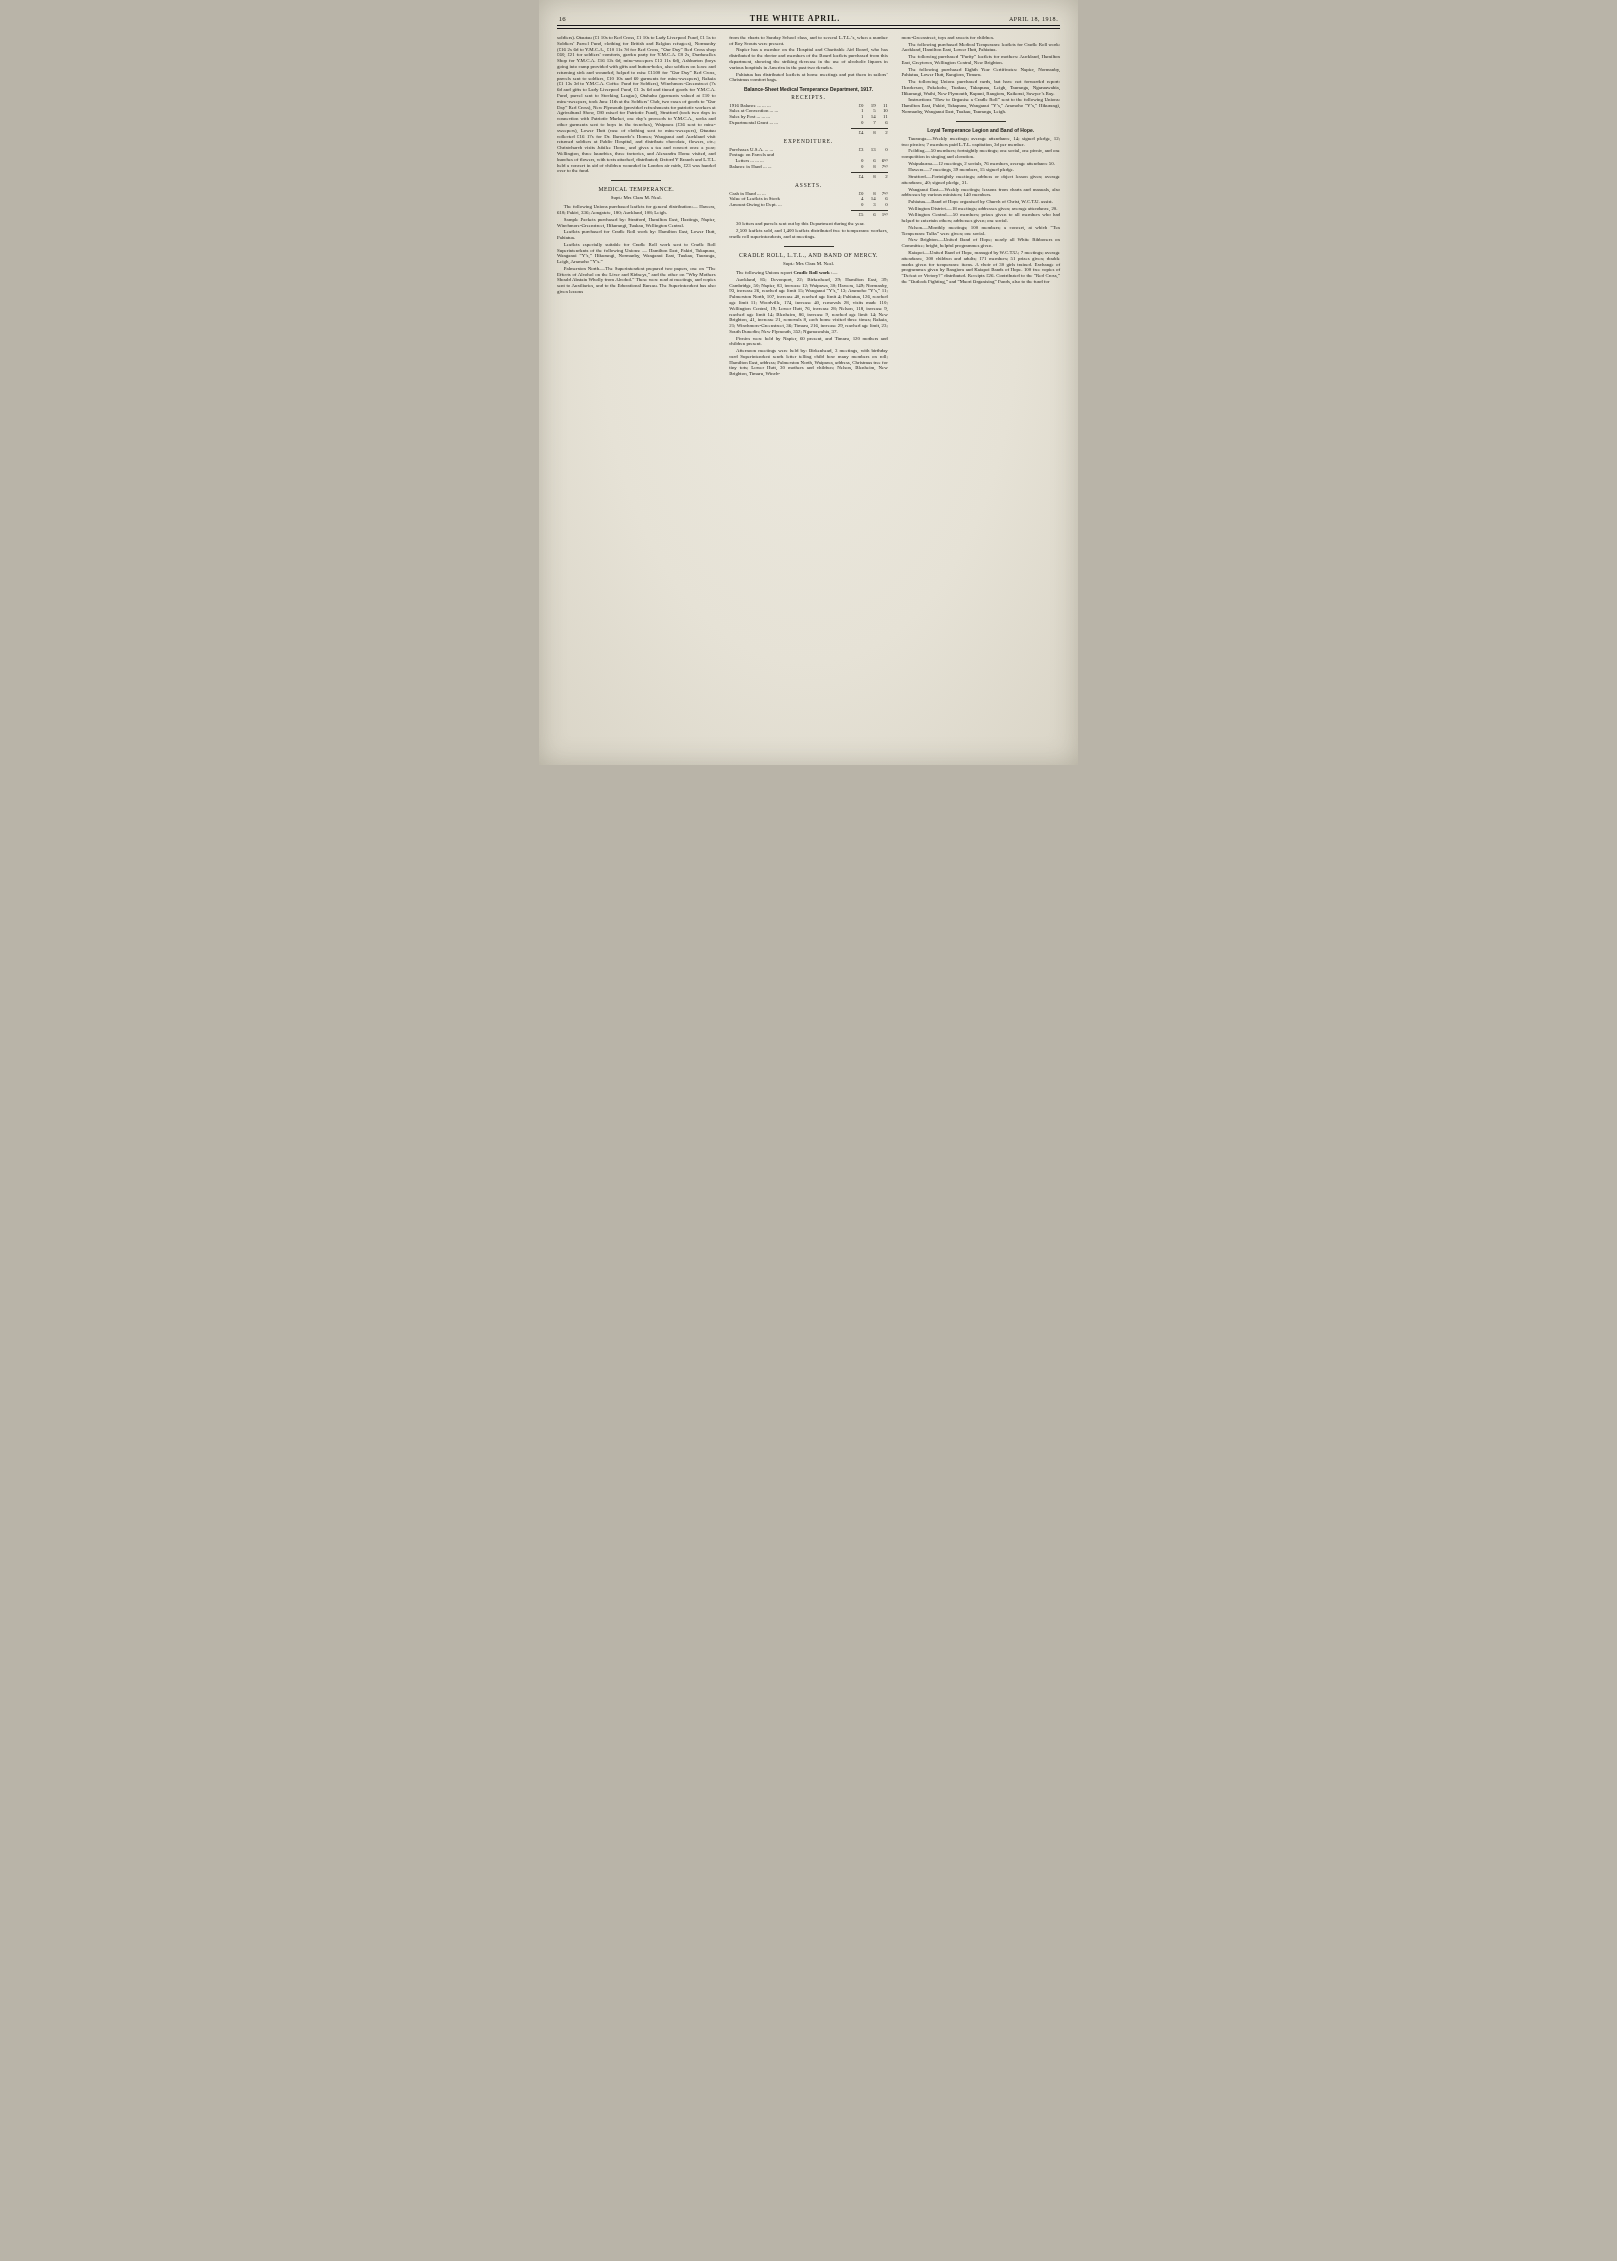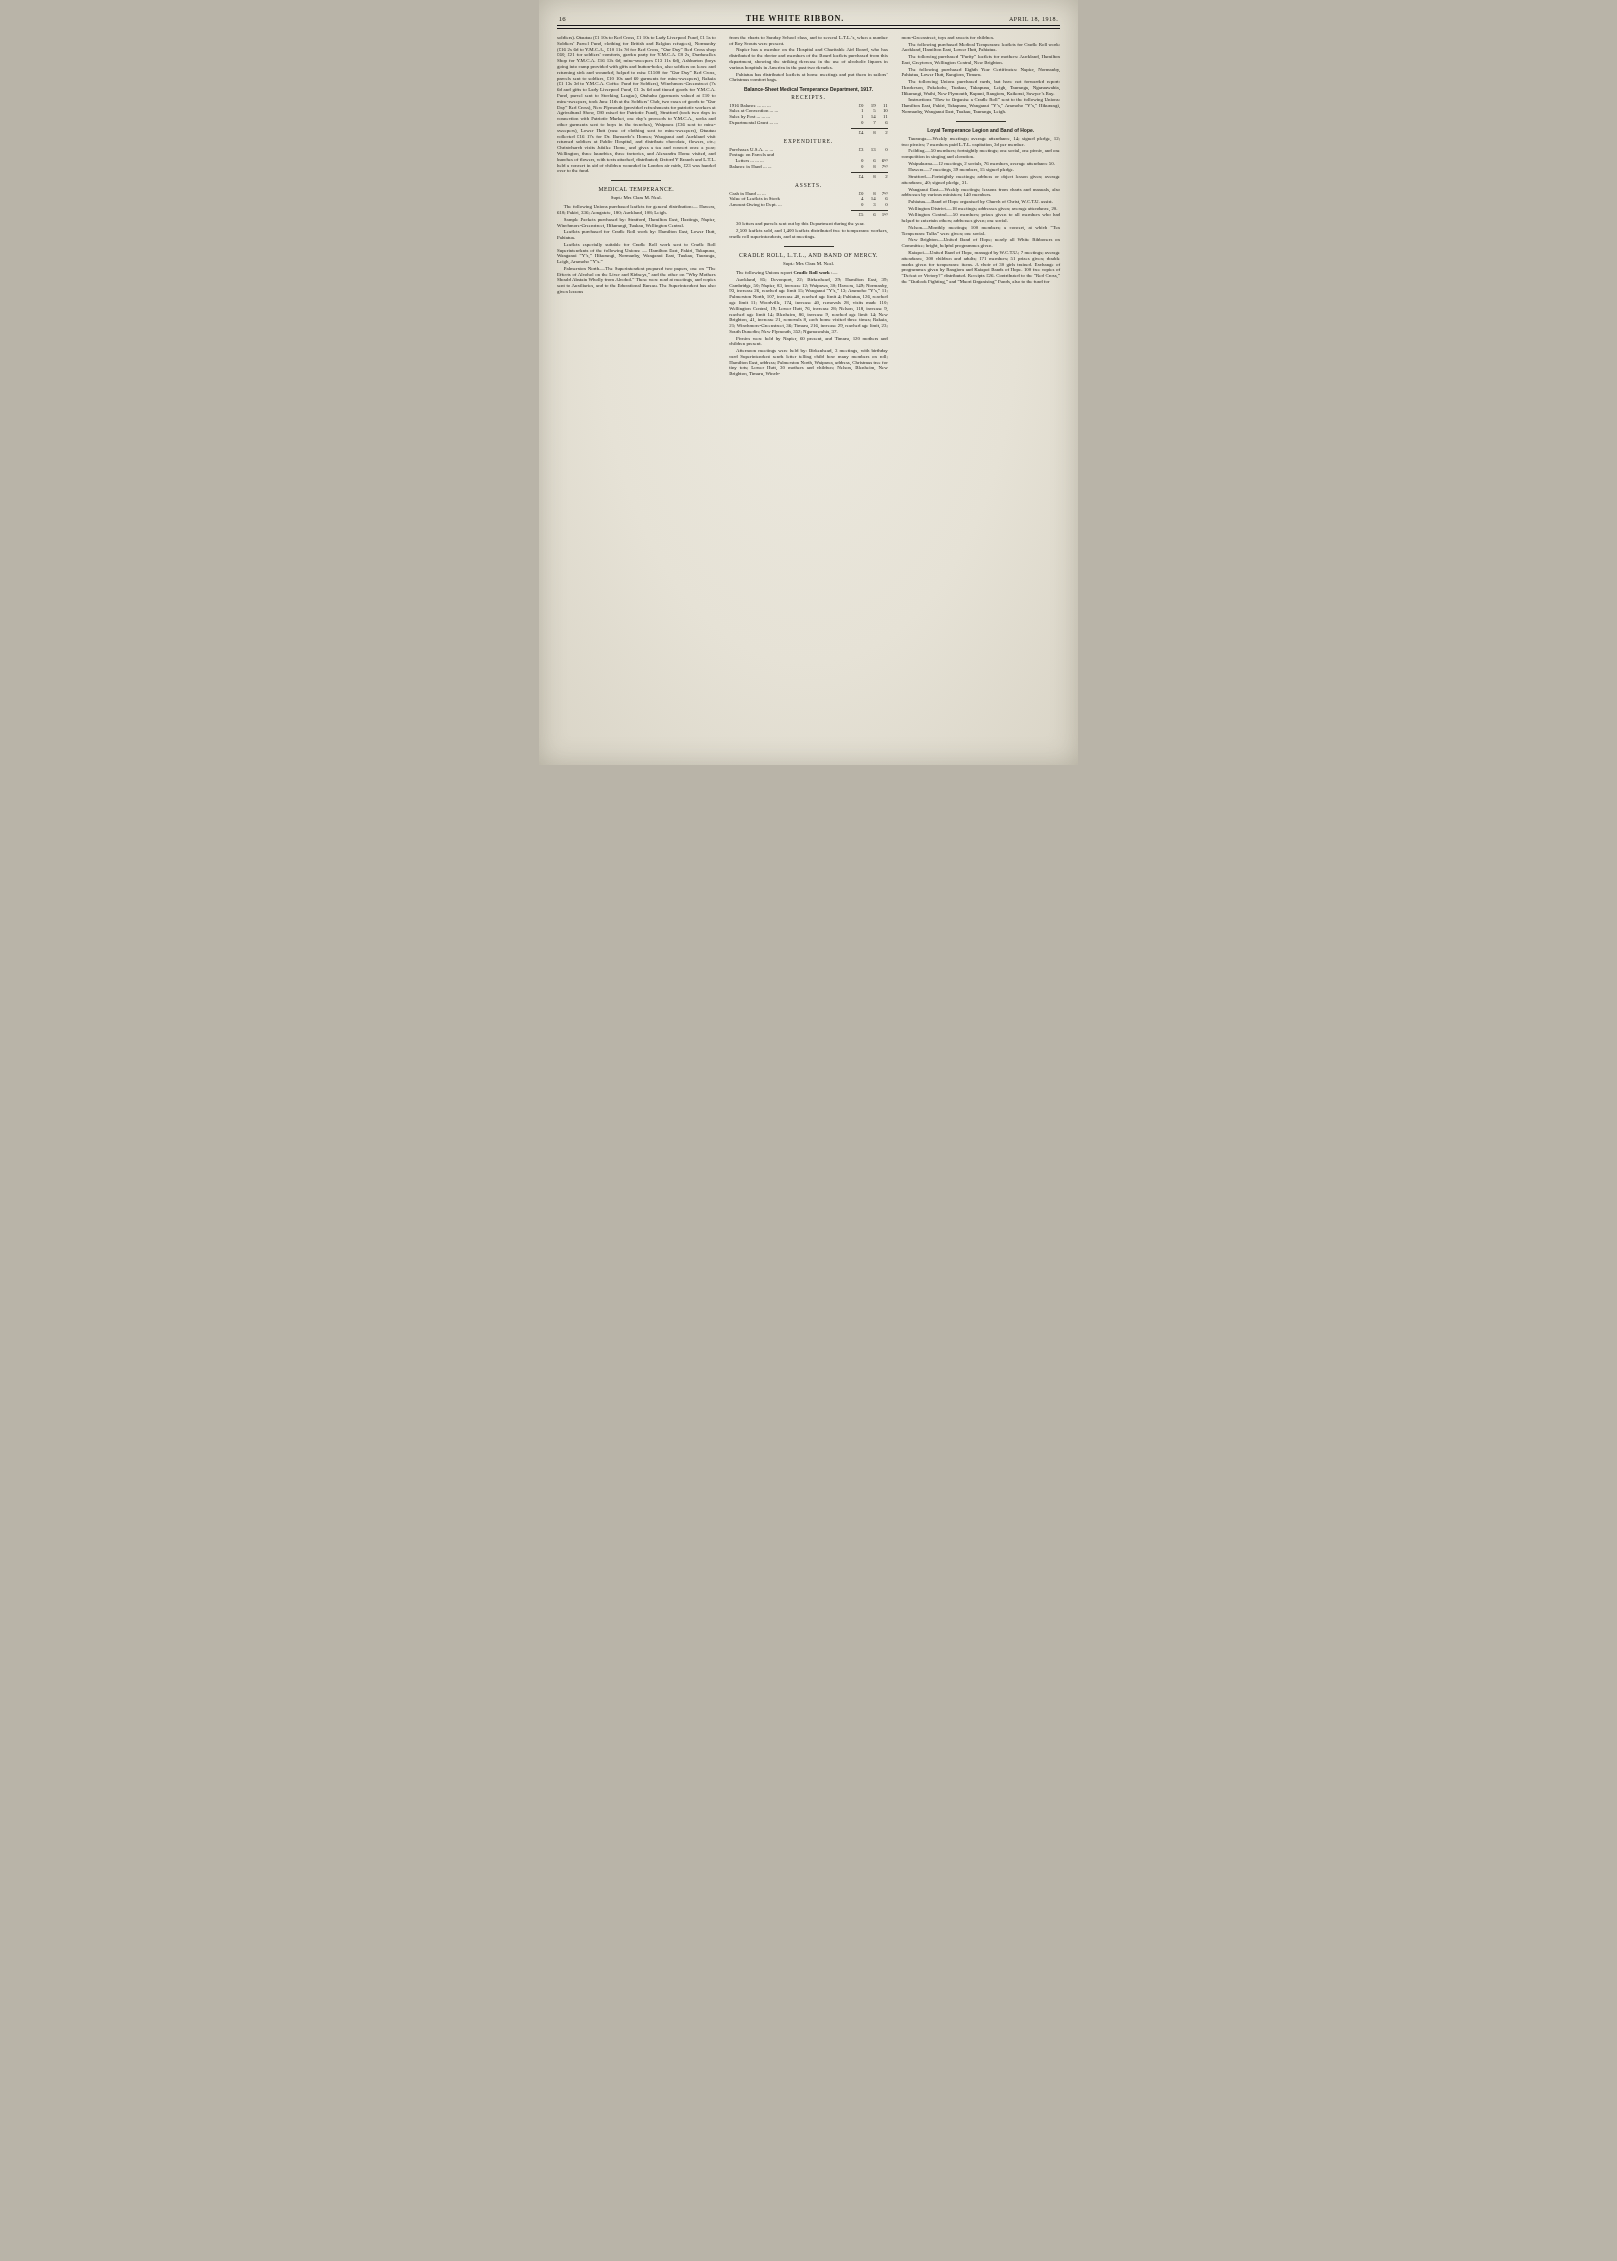--- a/index.html
+++ b/index.html
@@ -42,21 +42,21 @@
   .amt-col{width:12.2px;text-align:right;}
   .total{display:flex;justify-content:flex-end;margin:2.3px 0 3.6px 0;}
   .total .ledger-amt{border-top:0.5px solid #35332c;padding-top:0.9px;}
 </style>
 </head>
 <body>
 
 <div class="sheet">
   <div class="masthead">
     <span class="pageno">16</span>
-    <span class="mast-title">THE WHITE RIBBON.</span>
+    <span class="mast-title">THE WHITE APRIL.</span>
     <span class="issue-date">APRIL 18, 1918.</span>
   </div>
   <div class="masthead-rule"></div>
 
   <div class="cols">
     <div class="col">
         <p class="para noindent">soldiers). Otautau (£1 10s to Red Cross, £1 10s to Lady Liverpool Fund, £1 5s to Soldiers’ Parcel Fund, clothing for British and Belgian refugees), Normanby (£16 2s 6d to Y.M.C.A., £10 11s 7d for Red Cross, “Our Day” Red Cross shop £60, £21 for soldiers’ comforts, garden party for Y.M.C.A. £8 2s, Dardanelles Shop for Y.M.C.A. £16 12s 6d, mine-sweepers £13 11s 6d), Ashburton (boys going into camp provided with gifts and button-holes, also soldiers on leave and returning sick and wounded, helped to raise £1500 for “Our Day” Red Cross, parcels sent to soldiers, £10 10s and 60 garments for mine-sweepers), Rakaia (£1 13s 3d to Y.M.C.A. Coffee Fund for Soldiers), Winchmore-Greenstreet (7s 6d and gifts to Lady Liverpool Fund, £1 3s 6d and tinned goods for Y.M.C.A. Fund, parcel sent to Stocking League), Otahuhu (garments valued at £10 to mine-sweepers, took June 11th at the Soldiers’ Club, two cases of goods to “Our Day” Red Cross), New Plymouth (provided refreshments for patriotic workers at Agricultural Show, £80 raised for Patriotic Fund), Stratford (took two days in connection with Patriotic Market, one day’s proceeds to Y.M.C.A., socks and other garments sent to boys in the trenches), Waipawa (£36 sent to mine-sweepers), Lower Hutt (case of clothing sent to mine-sweepers), Otautau collected £16 17s for Dr. Barnardo’s Homes; Wanganui and Auckland visit returned soldiers at Public Hospital, and distribute chocolate, flowers, etc.; Christchurch visits Jubilee Home, and gives a tea and concert once a year; Wellington, three laundries, three factories, and Alexandra Home visited, and bunches of flowers, with texts attached, distributed; Oxford Y Branch and L.T.L. held a concert in aid of children wounded in London air raids, £23 was handed over to the fund.</p>
         <div class="rule"></div>
         <p class="heading">MEDICAL TEMPERANCE.</p>
         <p class="heading2">Supt.: Mrs Clara M. Neal.</p>

